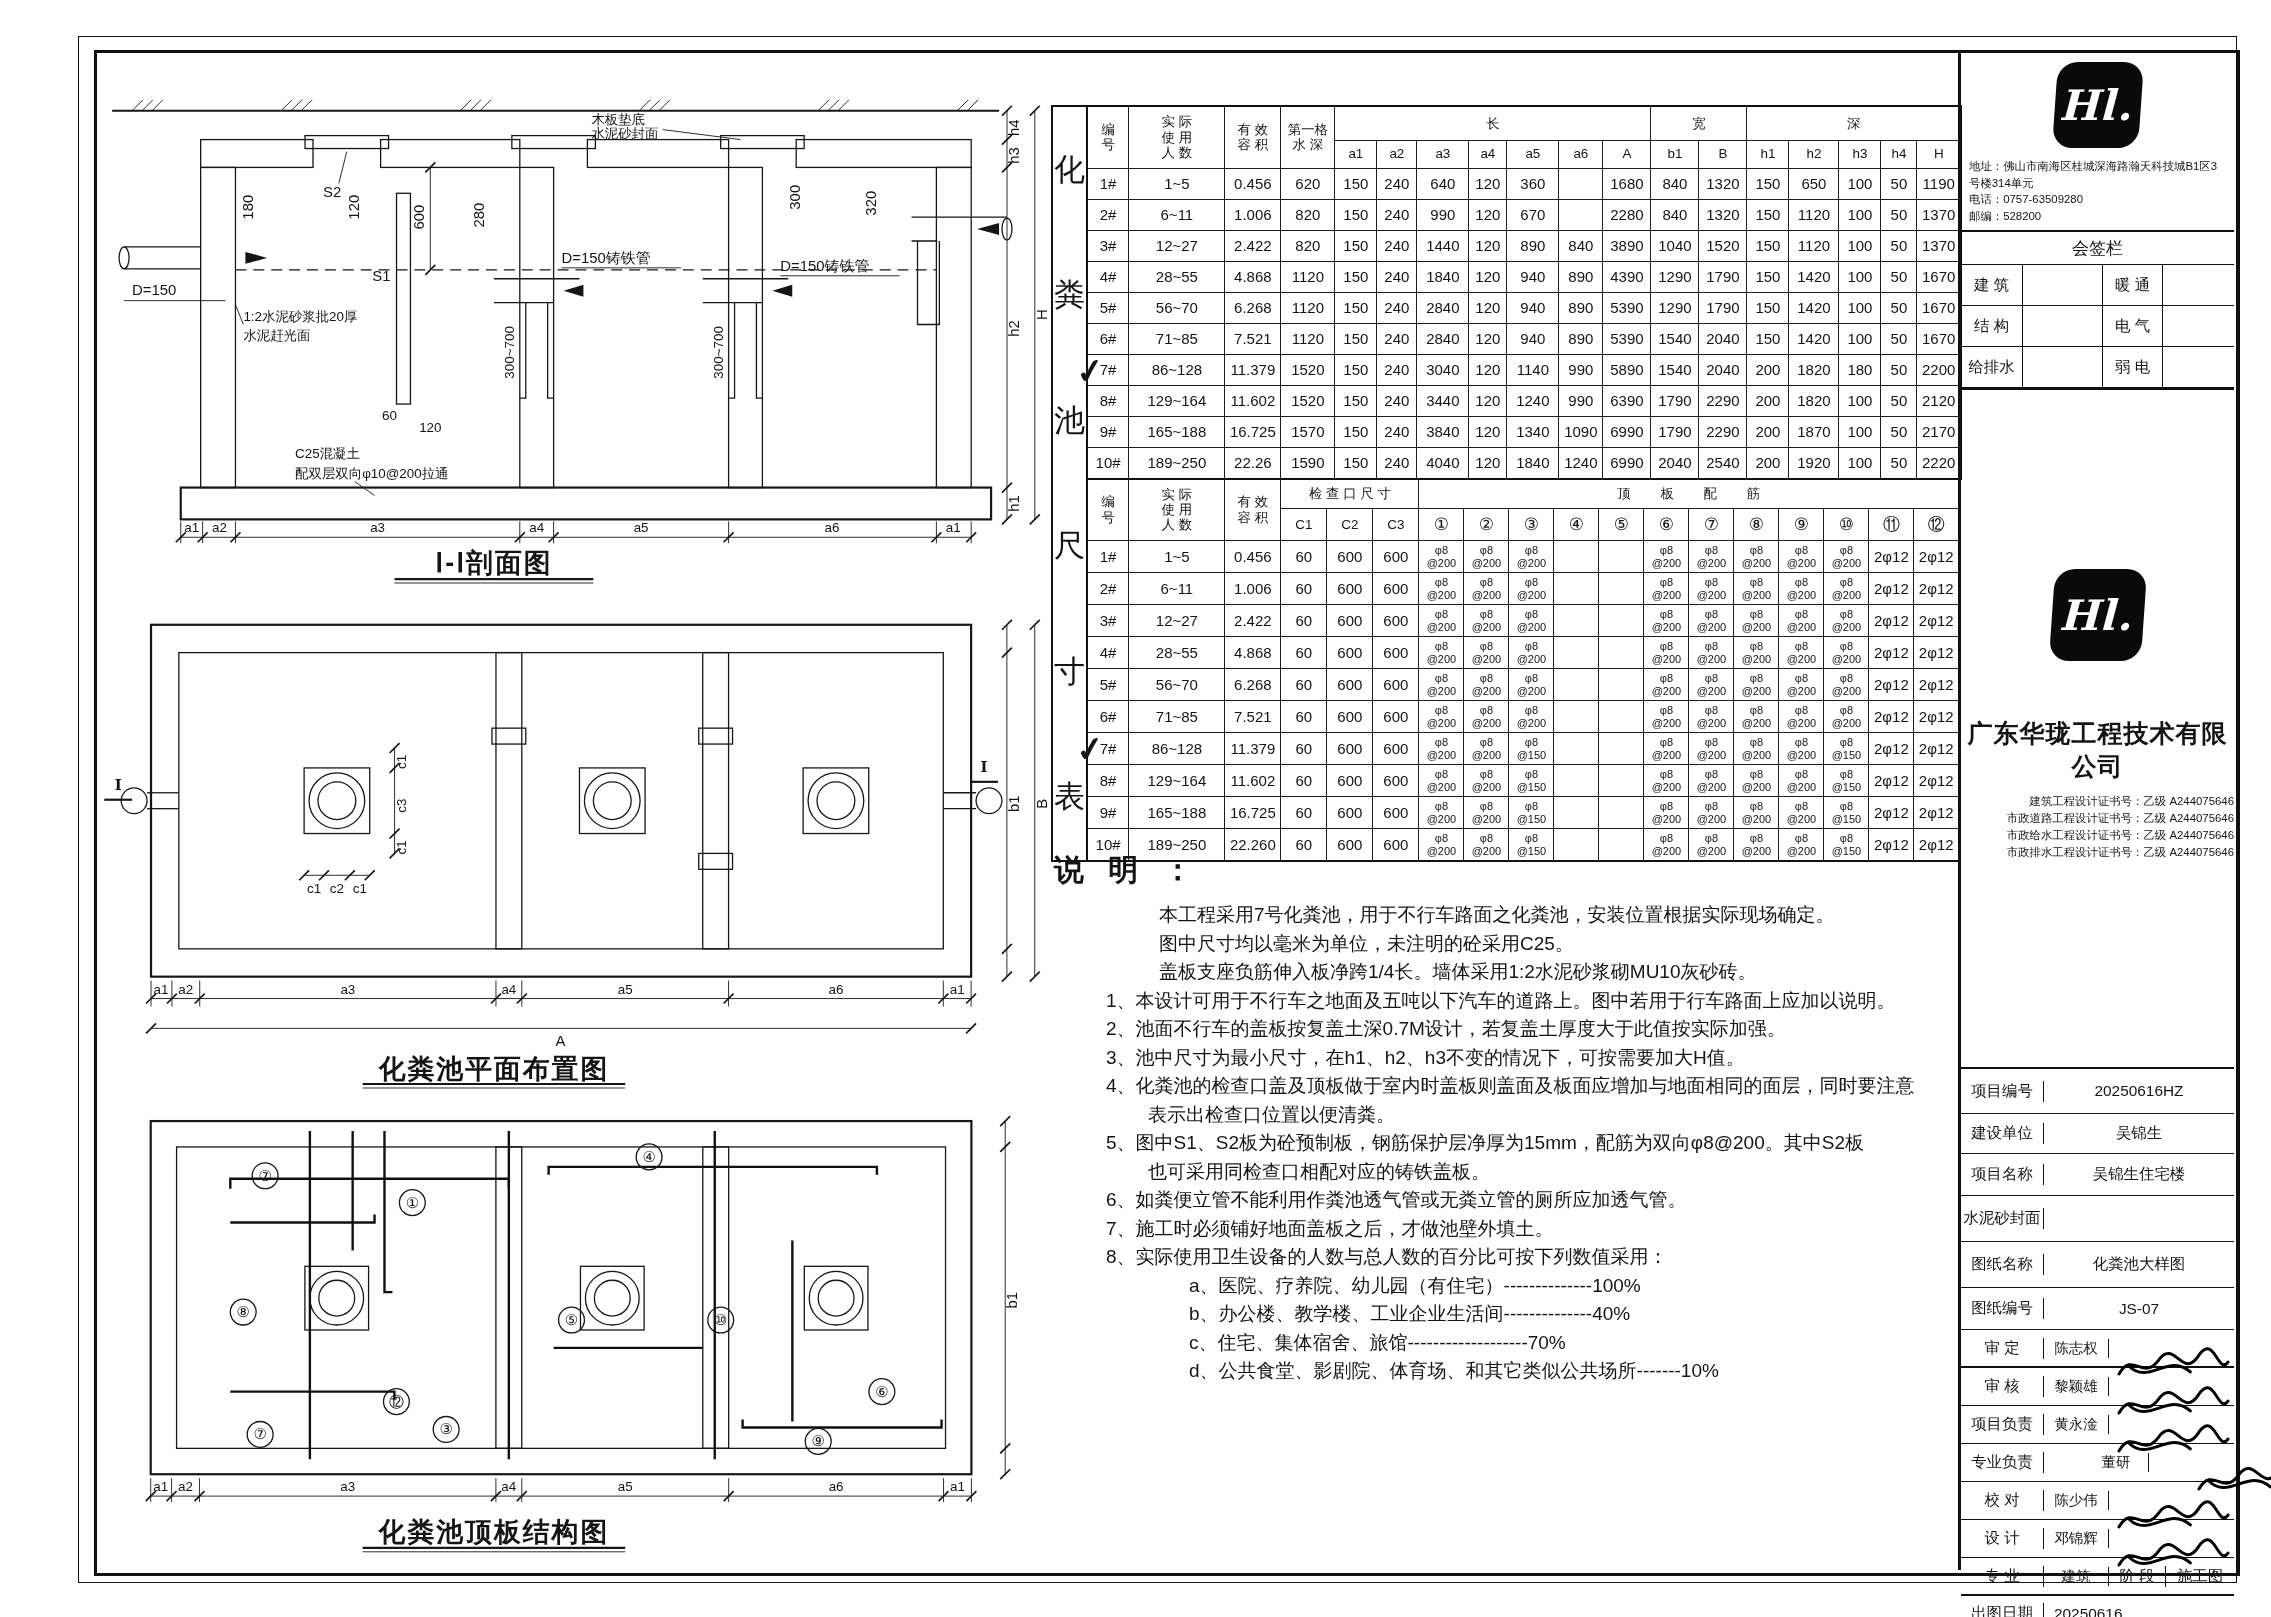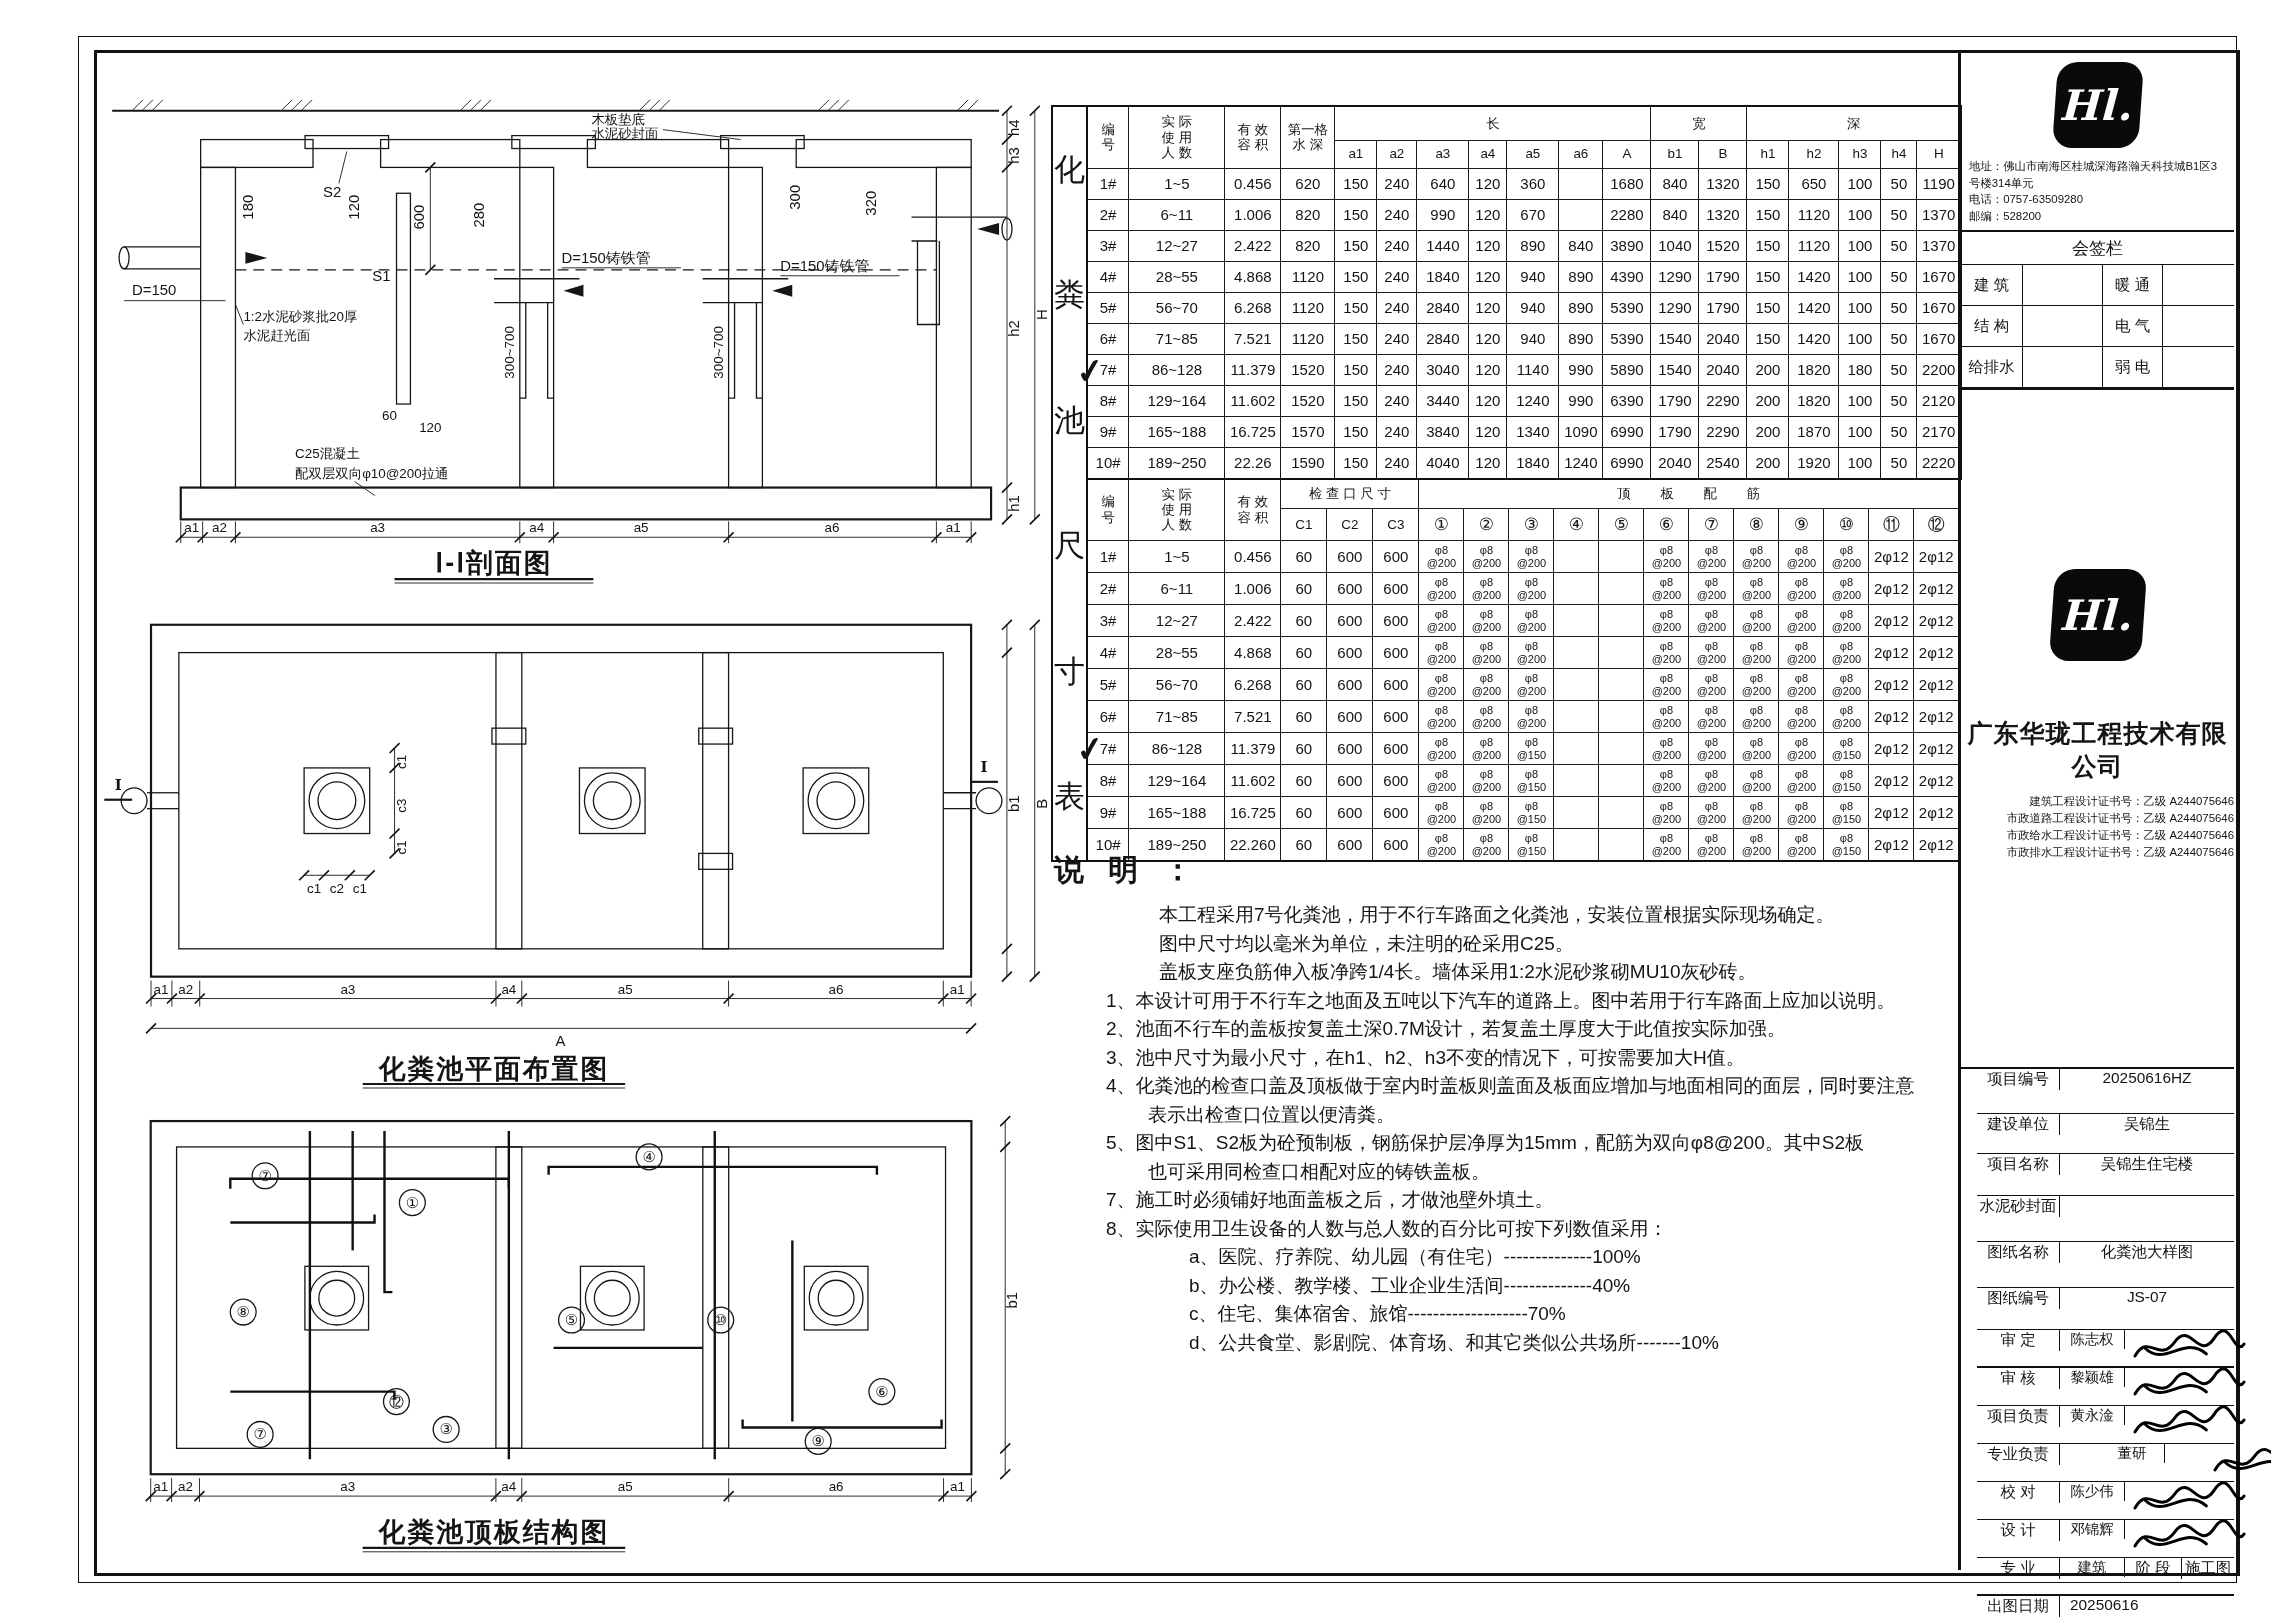--- a/index.html
+++ b/index.html
@@ -43,21 +43,21 @@
   .logo{width:86px;height:86px;background:#0a0a0a;border-radius:20px;color:#fff;display:flex;align-items:center;justify-content:center;font-family:"DejaVu Serif",serif;font-style:italic;font-weight:bold;font-size:42px;margin:12px auto 8px auto;transform:skewX(-4deg);}
   .addr{font-size:11.4px;line-height:1.45;padding:2px 6px 6px 8px;}
   .signbar-title{height:32px;display:flex;align-items:center;justify-content:center;font-size:17px;border-bottom:1.5px solid #111;}
   .sgrid{display:grid;grid-template-columns:62px 80px 60px 1fr;}
   .sgrid div{border-right:1px solid #111;border-bottom:1px solid #111;height:40px;display:flex;align-items:center;justify-content:center;}
   .sgrid div:nth-child(4n){border-right:none;}
   .company-sect{height:500px;position:relative;}
   .company-name{text-align:center;font-size:25px;font-weight:bold;margin-top:60px;letter-spacing:1px;}
   .certs{margin-top:10px;text-align:right;}
   .certs div{font-size:11.4px;line-height:1.5;}
-  .tb-row{display:flex;border-bottom:1px solid #111;box-sizing:border-box;align-items:flex-start;margin-left:16px;}
+  .tb-row{display:flex;border-bottom:1px solid #111;box-sizing:border-box;align-items:center;}
   .tb-row .lab{width:82px;display:flex;align-items:center;justify-content:center;border-right:1px solid #111;text-align:center;}
   .tb-row .val{flex:1;display:flex;align-items:center;justify-content:center;position:relative;}
   .tb-row .nm{width:64px;display:flex;align-items:center;justify-content:center;border-right:1px solid #111;font-size:14.4px;}
   .scrib{position:absolute;left:4px;top:-6px;width:119px;height:48px;}
   .scrib path{stroke:#000;stroke-width:3;fill:none;stroke-linecap:round;}
   .hrule{border-bottom:2.5px solid #111;}
 </style>
 </head>
 <body>
 
@@ -1115,20 +1115,21 @@
       <div class="n-intro">本工程采用7号化粪池，用于不行车路面之化粪池，安装位置根据实际现场确定。</div>
       <div class="n-intro">图中尺寸均以毫米为单位，未注明的砼采用C25。</div>
       <div class="n-intro">盖板支座负筋伸入板净跨1/4长。墙体采用1:2水泥砂浆砌MU10灰砂砖。</div>
       <div class="n-num">1、本设计可用于不行车之地面及五吨以下汽车的道路上。图中若用于行车路面上应加以说明。</div>
       <div class="n-num">2、池面不行车的盖板按复盖土深0.7M设计，若复盖土厚度大于此值按实际加强。</div>
       <div class="n-num">3、池中尺寸为最小尺寸，在h1、h2、h3不变的情况下，可按需要加大H值。</div>
       <div class="n-num">4、化粪池的检查口盖及顶板做于室内时盖板则盖面及板面应增加与地面相同的面层，同时要注意</div>
       <div class="n-cont">表示出检查口位置以便清粪。</div>
       <div class="n-num">5、图中S1、S2板为砼预制板，钢筋保护层净厚为15mm，配筋为双向φ8@200。其中S2板</div>
       <div class="n-cont">也可采用同检查口相配对应的铸铁盖板。</div>
+      <div class="n-num">6、如粪便立管不能利用作粪池透气管或无粪立管的厕所应加透气管。</div>
       <div class="n-num">7、施工时必须铺好地面盖板之后，才做池壁外填土。</div>
       <div class="n-num">8、实际使用卫生设备的人数与总人数的百分比可按下列数值采用：</div>
       <div class="n-sub">a、医院、疗养院、幼儿园（有住宅）--------------100%</div>
       <div class="n-sub">b、办公楼、教学楼、工业企业生活间--------------40%</div>
       <div class="n-sub">c、住宅、集体宿舍、旅馆-------------------70%</div>
       <div class="n-sub">d、公共食堂、影剧院、体育场、和其它类似公共场所-------10%</div>
     </div>
 </div>
 
 <div class="tb">

